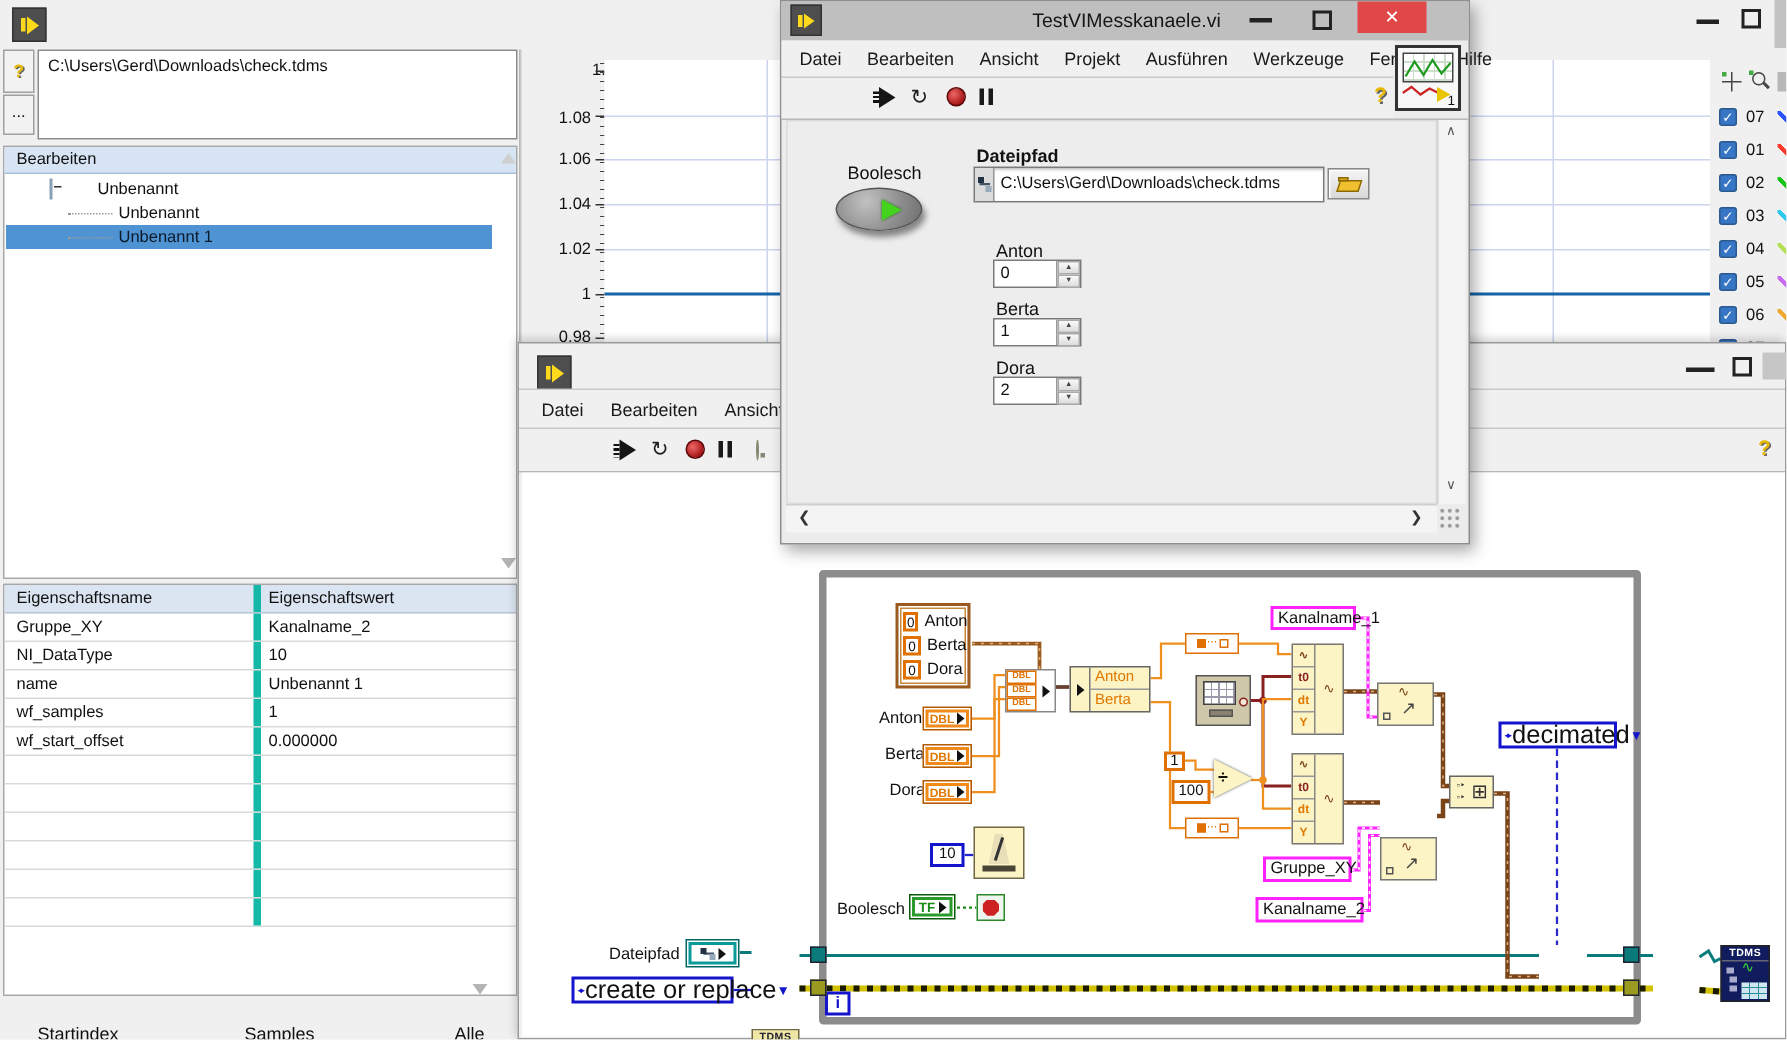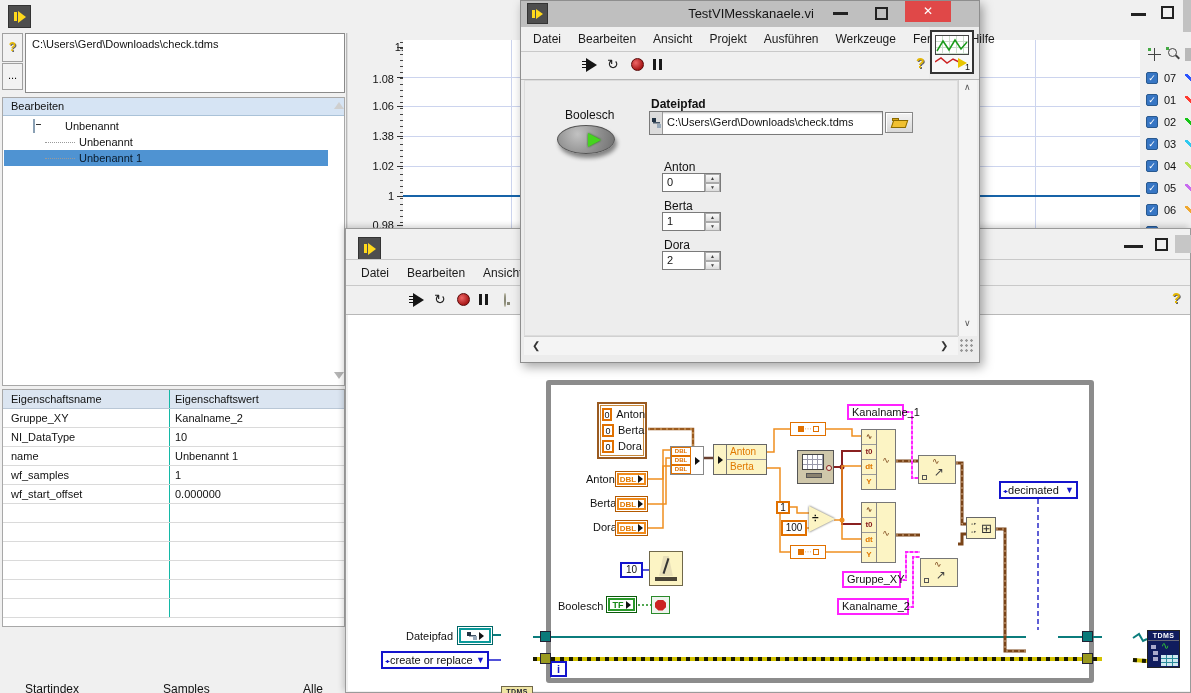--- a/index.html
+++ b/index.html
@@ -26,21 +26,21 @@
 .bulb:after{content:"";position:absolute;left:2px;top:8px;width:3px;height:3px;background:#887}
 
 .gbtn{background:#f2f2f2;border:1px solid #a0a0a0;text-align:center;cursor:pointer}
 .tree-hdr{background:#d6e4f4;border-bottom:1px solid #aac2d8;padding-left:8px;line-height:17px}
 .tree-row{height:16px;line-height:16px;white-space:nowrap}
 .expander{width:11px;height:11px;border:1px solid #8aa0b4;background:#fff;position:relative}
 .expander i{position:absolute;left:2px;top:4px;width:5px;height:1px;background:#333}
 .dotline{border-top:1px dotted #9a9a9a}
 .tbl-row{height:19px;display:flex;border-bottom:1px solid #dadada}
 .tbl-name{width:166px;padding-left:8px;line-height:18px;overflow:hidden;white-space:nowrap}
-.tbl-val{flex:1;border-left:1px solid #14b8a6;padding-left:5px;line-height:18px;white-space:nowrap}
+.tbl-val{flex:1;border-left:5px solid #14b8a6;padding-left:5px;line-height:18px;white-space:nowrap}
 .tri-up{width:0;height:0;border-left:5px solid transparent;border-right:5px solid transparent;border-bottom:7px solid #cfcfcf}
 .tri-dn{width:0;height:0;border-left:5px solid transparent;border-right:5px solid transparent;border-top:7px solid #b4b4b4}
 
 .ytick{position:absolute;width:46px;text-align:right;font-size:11px;color:#111}
 .majtick{position:absolute;width:6px;height:1px;background:#333}
 .grid-h{position:absolute;height:1px;background:#ccd4ee}
 .grid-v{position:absolute;width:1px;background:#ccd4ee}
 
 .cb{width:12px;height:12px;background:#3776c4;border:1px solid #29598f;border-radius:2px;color:#fff;font-size:9px;line-height:11px;text-align:center}
 .leg-swatch{width:9px;height:9px}
@@ -51,21 +51,21 @@
 .spin{width:16px;display:flex;flex-direction:column;border-left:1px solid #9a9a9a}
 .spin b{flex:1;background:linear-gradient(#fafafa,#dcdcdc);border:1px solid #aaa;font-size:5px;line-height:7px;text-align:center;color:#444;font-weight:normal}
 
 .term-o{background:#fff;border:1px solid #b35900;box-shadow:inset 0 0 0 1px #fff,inset 0 0 0 3px #f08a1a;display:flex;align-items:center;justify-content:center;gap:2px}
 .term-o .t{color:#e07800;font-weight:bold;font-size:8px}
 .term-g{background:#fff;border:1px solid #0a5a0a;box-shadow:inset 0 0 0 1px #fff,inset 0 0 0 3px #2a9a2a;display:flex;align-items:center;justify-content:center;gap:2px}
 .term-g .t{color:#1a8a1a;font-weight:bold;font-size:9px}
 .arrr{width:0;height:0;border-left:5px solid #111;border-top:4px solid transparent;border-bottom:4px solid transparent}
 .enum{border:2px solid #1414cc;background:#fff;display:flex;align-items:center}
 .enum .lg{color:#1414cc;font-size:6px;margin:0 1px 0 2px;letter-spacing:-1px}
-.enum .tx{font-size:11px;color:#111;white-space:nowrap}
+.enum .tx{font-size:17px;color:#111;white-space:nowrap}
 .enum .dd{color:#1414cc;font-size:9px;margin-left:auto;padding-right:2px}
 .strc{border:2px solid #ff22ff;background:#fff;font-size:11px;line-height:13px;padding-left:3px;white-space:nowrap}
 .tdms{background:#fbf3bd;border:1px solid #70684a;position:relative}
 .tdms .hd{font-size:7px;font-weight:bold;text-align:center;border-bottom:1px solid #998;background:#efe5a4;height:10px;line-height:10px;color:#223;letter-spacing:.4px}
 .bw{background:#fcf4c4;border:1px solid #777;display:flex}
 .bw .lc{width:15px;border-right:1px solid #888;display:flex;flex-direction:column}
 .bw .lc span{flex:1;border-bottom:1px solid #999;font-size:8px;font-weight:bold;text-align:center;line-height:13px}
 .bw .lc span:last-child{border-bottom:none}
 .bw .rc{flex:1;display:flex;align-items:center;justify-content:center;color:#7a4418;font-size:9px}
 .setn{background:#fcf4c4;border:1px solid #777;position:relative}
@@ -112,21 +112,21 @@
           <span class="abs" style="left:76px">Unbenannt</span>
         </div>
         <div class="tree-row" style="background:#4f93d2;width:324px;margin-left:1px">
           <span class="abs dotline" style="left:42px;width:30px;margin-top:8px"></span>
           <span class="abs" style="left:76px;color:#0a1a2a">Unbenannt 1</span>
         </div>
       </div>
       <div class="abs tri-dn" style="left:331px;top:274px"></div>
     </div>
 
-    <div class="abs" style="left:2px;top:389px;width:343px;height:238px;background:#fff;border:1px solid #a8a8a8;overflow:hidden">
+    <div class="abs" style="left:2px;top:389px;width:343px;height:275px;background:#fff;border:1px solid #a8a8a8;overflow:hidden">
       <div class="tbl-row" style="background:#dbe5f1;border-bottom:1px solid #b9c7d6">
         <span class="tbl-name">Eigenschaftsname</span>
         <span class="tbl-val">Eigenschaftswert</span>
       </div>
       <div class="tbl-row">
           <span class="tbl-name">Gruppe_XY</span>
           <span class="tbl-val">Kanalname_2</span>
         </div>
       <div class="tbl-row">
           <span class="tbl-name">NI_DataType</span>
@@ -173,21 +173,21 @@
     <span class="abs" style="left:25px;top:682px;font-size:12px">Startindex</span>
     <span class="abs" style="left:163px;top:682px;font-size:12px">Samples</span>
     <span class="abs" style="left:303px;top:682px;font-size:12px">Alle</span>
 
     <div class="abs" style="left:346px;top:33px;width:2px;height:199px;background:#dcdcdc;border-left:1px solid #b8b8b8"></div>
 
     <div class="abs" style="left:348px;top:33px;width:792px;height:199px">
       <span class="ytick" style="left:16px;top:8px">1.1</span>
       <span class="ytick" style="left:0;top:40px">1.08</span>
       <span class="ytick" style="left:0;top:67px">1.06</span>
-      <span class="ytick" style="left:0;top:97px">1.38</span>
+      <span class="ytick" style="left:0;top:97px">1.04</span>
       <span class="ytick" style="left:0;top:127px">1.02</span>
       <span class="ytick" style="left:0;top:157px">1</span>
       <span class="ytick" style="left:0;top:186px">0.98</span>
       <div class="majtick" style="left:49px;top:14px"></div>
         <div class="majtick" style="left:49px;top:44px"></div>
       <div class="majtick" style="left:49px;top:73px"></div>
         <div class="majtick" style="left:49px;top:103px"></div>
       <div class="majtick" style="left:49px;top:133px"></div>
         <div class="majtick" style="left:49px;top:163px"></div>
       <div class="majtick" style="left:49px;top:192px"></div>

